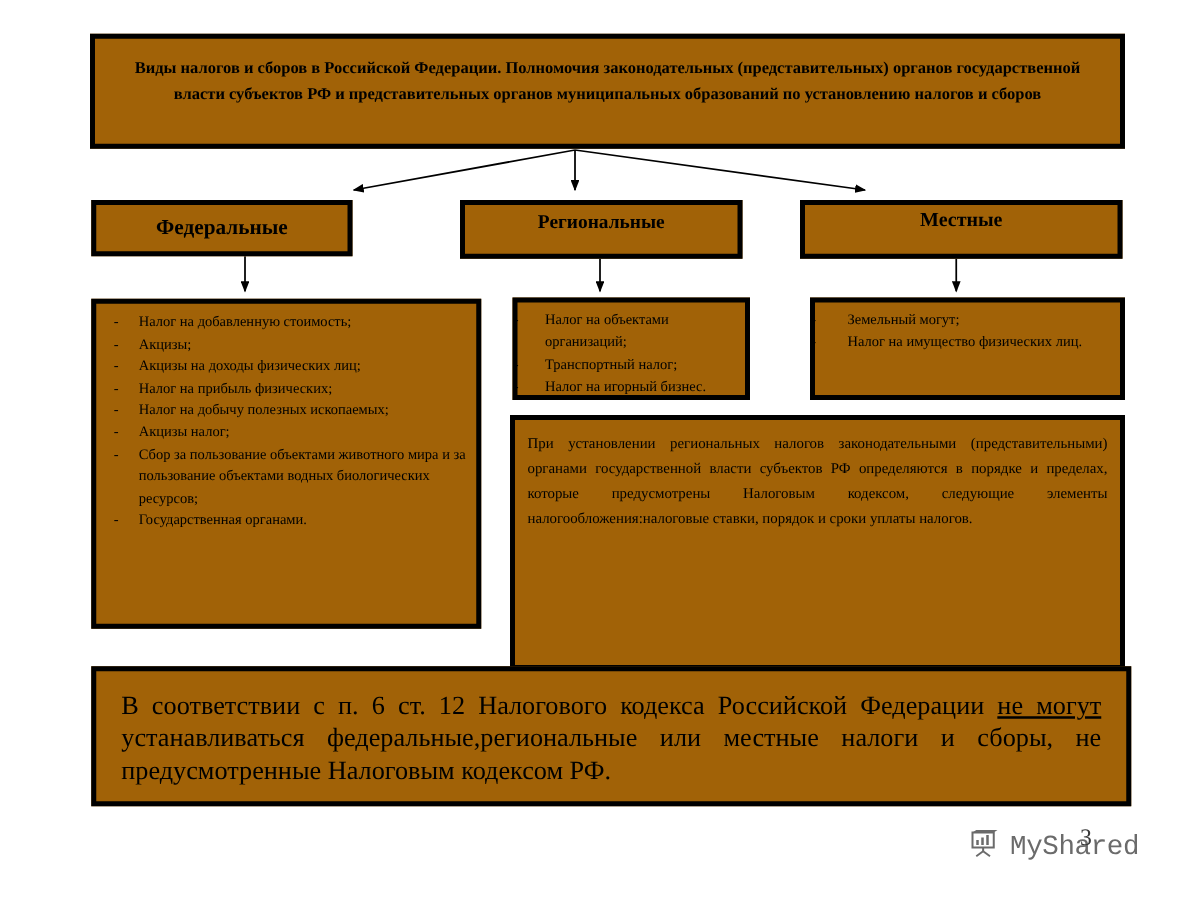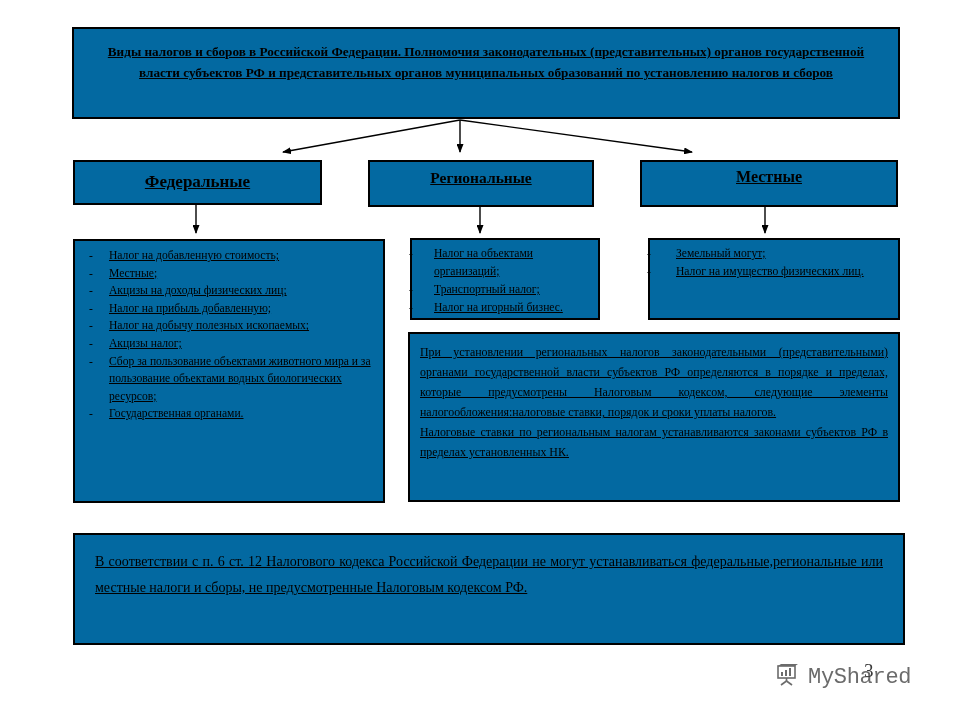--- a/index.html
+++ b/index.html
@@ -17,24 +17,23 @@
   }
   #canvas {
     position: absolute;
     left: 0;
     top: 0;
     width: 960px;
     height: 720px;
   }
   .box {
     position: absolute;
-    border: 2px solid #000000;
+    border: 4px solid #000000;
     box-sizing: border-box;
-    background: #0369a1;
-    text-decoration: underline;
+    background: #a16207;
   }
   
   #title-box {
     left: 72px;
     top: 27px;
     width: 828px;
     height: 92px;
     padding: 12px 26px 0 26px;
   }
   #title-text {
@@ -46,21 +45,21 @@
   
   .cat-box {
     display: flex;
     align-items: center;
     justify-content: center;
   }
   .cat-label {
     font-weight: bold;
     font-size: 17px;
   }
-  #cat-federal  { left: 73px;  top: 160px; width: 249px; height: 45px; }
+  #cat-federal  { left: 73px;  top: 160px; width: 209px; height: 45px; }
   #cat-regional { left: 368px; top: 160px; width: 226px; height: 47px; }
   #cat-local    { left: 640px; top: 160px; width: 258px; height: 47px; }
   #cat-federal  .cat-label { padding-bottom: 2px; }
   #cat-regional .cat-label { font-size: 15.5px; padding-bottom: 12px; }
   #cat-local    .cat-label { font-size: 16px; padding-bottom: 14px; }
 
   
   #detail-federal {
     left: 73px;
     top: 239px;
@@ -106,21 +105,21 @@
   #detail-regional .tax-list li { padding-left: 18px; }
   #detail-regional .tax-list li .dash { left: -7px; }
   #detail-local .tax-list li { padding-left: 22px; }
   #detail-local .tax-list li .dash { left: -7px; }
 
   
   #para-box {
     left: 408px;
     top: 332px;
     width: 492px;
-    height: 170px;
+    height: 204px;
     padding: 8px 10px 0 10px;
   }
   #para-box p {
     margin: 0;
     font-size: 11.9px;
     line-height: 20px;
     text-align: justify;
   }
   #para-box p.underlined {
     text-decoration: underline;
@@ -128,21 +127,21 @@
   
   #bottom-box {
     left: 73px;
     top: 533px;
     width: 832px;
     height: 112px;
     padding: 14px 20px 0 20px;
   }
   #bottom-text {
     margin: 0;
-    font-size: 14px;
+    font-size: 21px;
     line-height: 26px;
     text-align: justify;
   }
   #bottom-text .u { text-decoration: underline; }
 
   
   #connectors {
     position: absolute;
     left: 0; top: 0;
     width: 960px;
@@ -204,23 +203,23 @@
   <div class="box cat-box" id="cat-local">
     <span class="cat-label">Местные</span>
   </div>
   <div class="box cat-box" id="cat-regional">
     <span class="cat-label">Региональные</span>
   </div>
 
   <div class="box" id="detail-federal">
     <ul class="tax-list" id="federal-list">
         <li><span class="dash">-</span><span>Налог на добавленную стоимость;</span></li>
-        <li><span class="dash">-</span><span>Местные;</span></li>
+        <li><span class="dash">-</span><span>Акцизы;</span></li>
         <li><span class="dash">-</span><span>Акцизы на доходы физических лиц;</span></li>
-        <li><span class="dash">-</span><span>Налог на прибыль добавленную;</span></li>
+        <li><span class="dash">-</span><span>Налог на прибыль физических;</span></li>
         <li><span class="dash">-</span><span>Налог на добычу полезных ископаемых;</span></li>
         <li><span class="dash">-</span><span>Акцизы налог;</span></li>
         <li><span class="dash">-</span><span>Сбор за пользование объектами животного мира и за пользование объектами водных биологических ресурсов;</span></li>
         <li><span class="dash">-</span><span>Государственная органами.</span></li>
       </ul>
   </div>
 
   <div class="box" id="detail-regional">
     <ul class="tax-list" id="regional-list">
         <li><span class="dash">-</span><span>Налог на объектами организаций;</span></li>
@@ -231,21 +230,20 @@
 
   <div class="box" id="detail-local">
     <ul class="tax-list" id="local-list">
         <li><span class="dash">-</span><span>Земельный могут;</span></li>
         <li><span class="dash">-</span><span>Налог на имущество физических лиц.</span></li>
       </ul>
   </div>
 
   <div class="box" id="para-box">
     <p>При установлении региональных налогов законодательными (представительными) органами государственной власти субъектов РФ определяются в порядке и пределах, которые предусмотрены Налоговым кодексом, следующие элементы налогообложения:налоговые ставки, порядок и сроки уплаты налогов.</p>
-    <p class="underlined">Налоговые ставки по региональным налогам устанавливаются законами субъектов РФ в пределах установленных НК.</p>
   </div>
 
   <div class="box" id="bottom-box">
     <p id="bottom-text">
       <span>В соответствии с п. 6 ст. 12 Налогового кодекса Российской Федерации </span><span class="u">не могут</span><span> устанавливаться федеральные,региональные или местные налоги и сборы, не предусмотренные Налоговым кодексом РФ.</span>
     </p>
   </div>
 
   <div id="watermark">
     <span>

